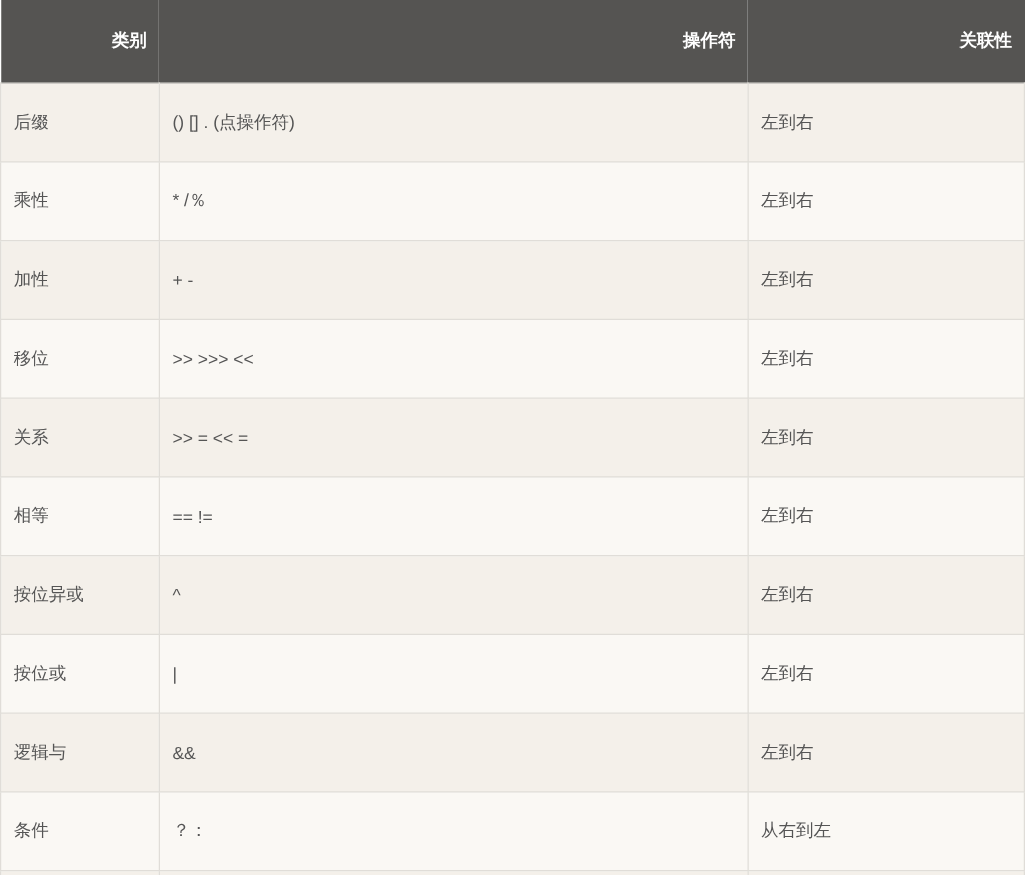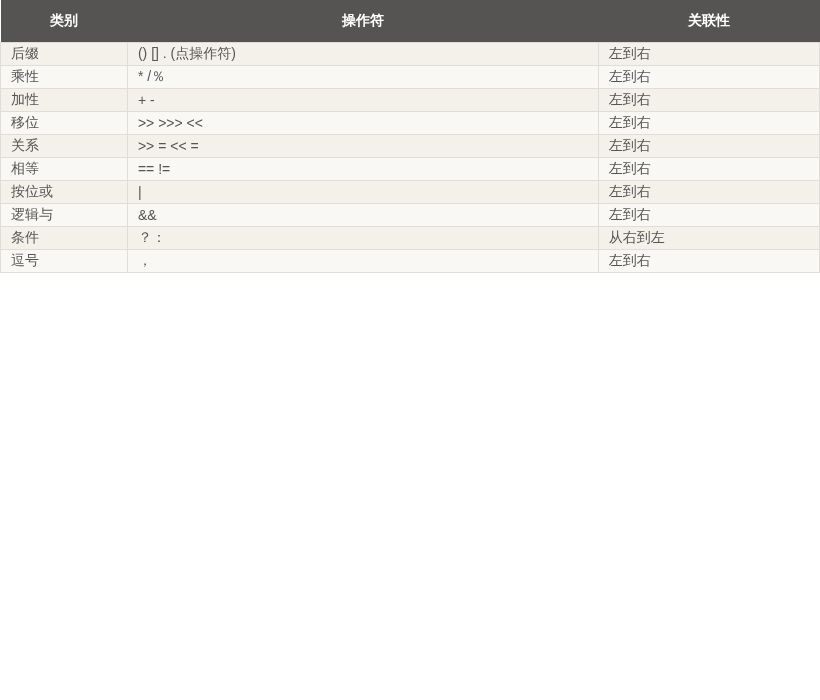--- a/index.html
+++ b/index.html
@@ -17,29 +17,29 @@
     }
     table {
       width: 100%;
       border-collapse: collapse;
       table-layout: fixed;
     }
     thead th {
       background: #555452;
       color: #fff;
       font-weight: bold;
-      text-align: center;
-      padding: 12px 10px;
+      text-align: right;
+      padding: 24px 10px;
       font-size: 14px;
     }
     col.c1 { width: 15.5%; }
     col.c2 { width: 57.5%; }
     col.c3 { width: 27%; }
     tbody td {
-      padding: 2px 10px;
+      padding: 22px 10px;
       border: 1px solid #e0ddd8;
       background: #f4f0ea;
       color: #555;
       vertical-align: middle;
     }
     tbody tr:nth-child(even) td {
       background: #faf8f4;
     }
   </style>
 </head>
@@ -83,20 +83,25 @@
         <td>关系</td>
         <td>&gt;&gt; = &lt;&lt; =</td>
         <td>左到右</td>
       </tr>
       <tr>
         <td>相等</td>
         <td>==  !=</td>
         <td>左到右</td>
       </tr>
       <tr>
+        <td>按位异或</td>
+        <td>^</td>
+        <td>左到右</td>
+      </tr>
+      <tr>
         <td>按位或</td>
         <td>|</td>
         <td>左到右</td>
       </tr>
       <tr>
         <td>逻辑与</td>
         <td>&amp;&amp;</td>
         <td>左到右</td>
       </tr>
       <tr>

